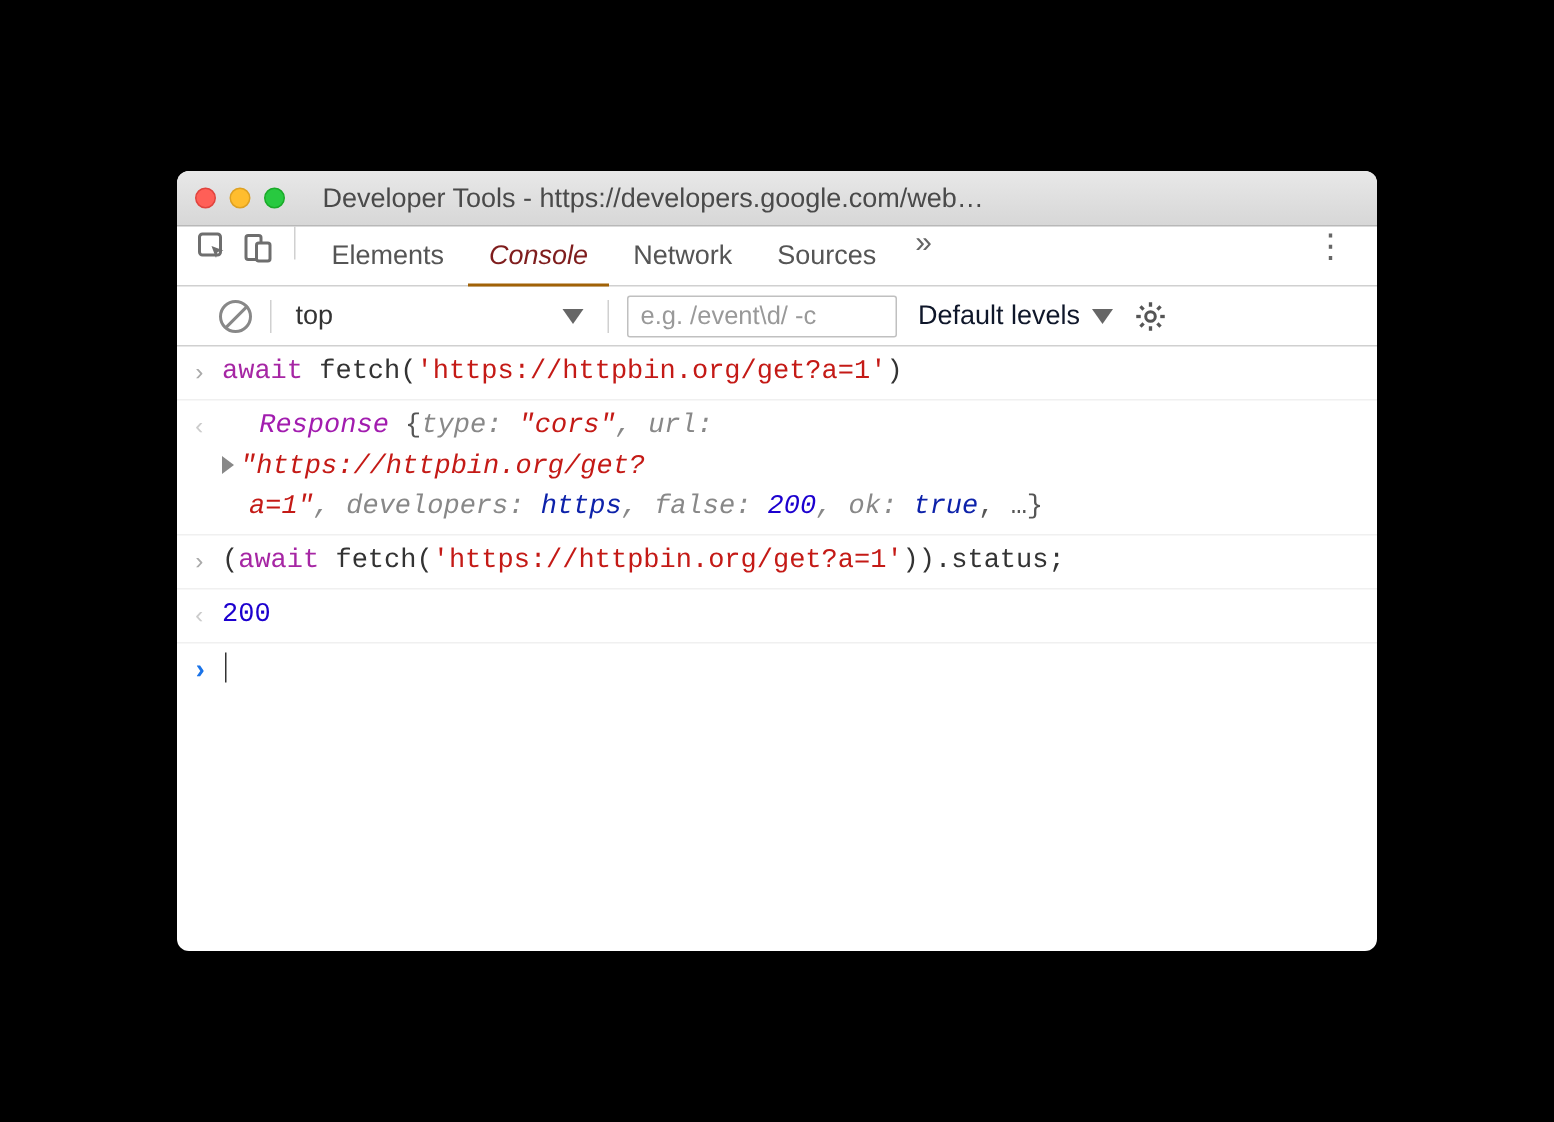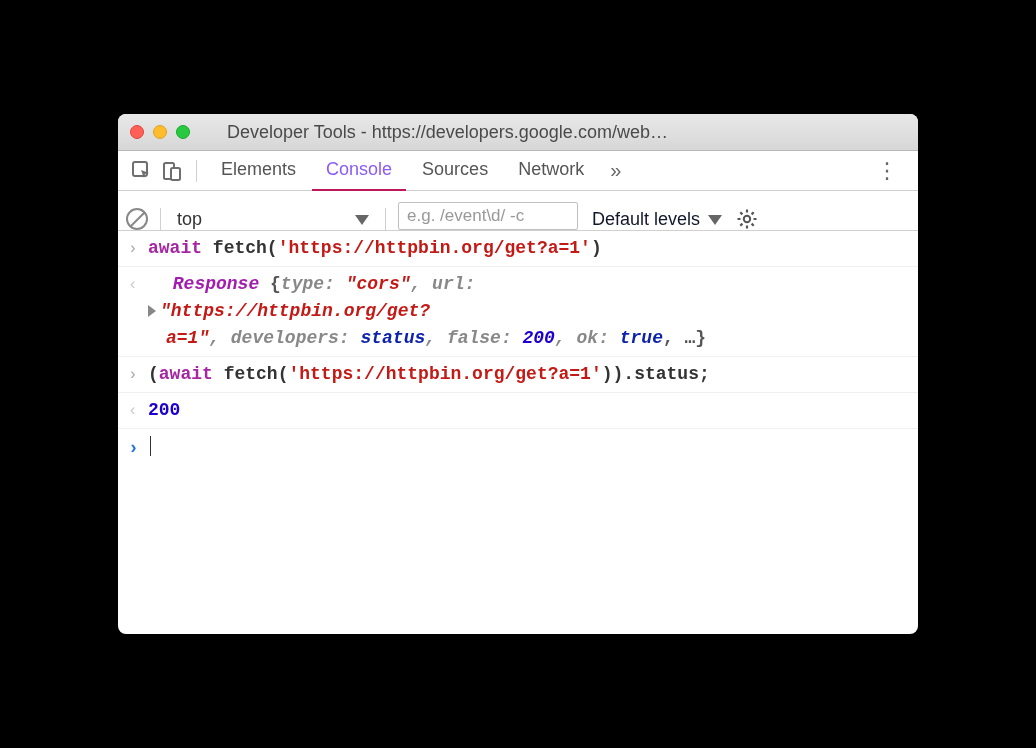--- a/index.html
+++ b/index.html
@@ -40,27 +40,27 @@
     .tl-min { background: #ffbd2e; border: 1px solid #dea123; }
     .tl-max { background: #28c940; border: 1px solid #1aab29; }
     .title {
       flex: 1;
       text-align: left;
       font-size: 18px;
       color: #4a4a4a;
       white-space: nowrap;
       overflow: hidden;
       text-overflow: ellipsis;
-      margin-left: 28px;
+      margin-left: 16px;
     }
     .tabbar {
       height: 40px;
       border-bottom: 1px solid #d0d0d0;
       display: flex;
-      align-items: center;
+      align-items: flex-start;
       padding: 0 10px;
       gap: 2px;
     }
     .tabbar-icon {
       width: 28px;
       height: 28px;
       display: flex;
       align-items: center;
       justify-content: center;
       color: #6e6e6e;
@@ -76,43 +76,44 @@
       padding: 0 14px;
       height: 40px;
       display: flex;
       align-items: center;
       font-size: 18px;
       color: #555;
       cursor: pointer;
       border-bottom: 2px solid transparent;
     }
     .tab.active {
-      color: #8b5cf6;
-      border-bottom: 2px solid #be185d;
+      color: #7f1d1d;
+      border-bottom: 2px solid #a16207;
+      font-style: italic;
     }
     .tab-more {
       font-size: 20px;
       color: #666;
       padding: 0 10px;
       cursor: pointer;
     }
     .tab-kebab {
       margin-left: auto;
       font-size: 22px;
       color: #666;
       cursor: pointer;
       padding: 0 8px;
       letter-spacing: 2px;
     }
     .toolbar {
       height: 40px;
       border-bottom: 1px solid #d0d0d0;
       display: flex;
-      align-items: flex-end;
-      padding: 0 8px;
+      align-items: center;
+      padding: 0 28px;
       gap: 8px;
     }
     .clear-icon {
       width: 22px;
       height: 22px;
       border: 2px solid #888;
       border-radius: 50%;
       position: relative;
       cursor: pointer;
     }
@@ -192,21 +193,20 @@
       font-size: 16px;
       padding-top: 2px;
       user-select: none;
     }
     .gutter.input { color: #aaa; }
     .gutter.output { color: #ccc; }
     .gutter.prompt { color: #1a73e8; font-weight: bold; font-size:18px; }
     .content {
       flex: 1;
       word-break: break-word;
-      font-weight: bold;
     }
     .kw-await { color: #a626a4; }
     .kw-fn { color: #333; }
     .kw-str { color: #c41a16; }
     .kw-paren { color: #333; }
     .obj-name { font-style: italic; color: #a21caf; }
     .obj-key { font-style: italic; color: #888; }
     .obj-val-str { color: #c41a16; font-style: italic; }
     .obj-val-bool { color: #0d22aa; font-style: italic; }
     .obj-val-num { color: #1c00cf; font-style: italic; }
@@ -259,22 +259,22 @@
     </div>
     <div class="tabbar-icon">
       <svg width="22" height="22" viewBox="0 0 22 22">
         <rect x="3" y="3" width="10" height="16" rx="1.5" fill="none" stroke="#6e6e6e" stroke-width="2"></rect>
         <rect x="10" y="8" width="9" height="12" rx="1.5" fill="#fff" stroke="#6e6e6e" stroke-width="2"></rect>
       </svg>
     </div>
     <div class="tabbar-sep"></div>
     <div class="tab">Elements</div>
     <div class="tab active">Console</div>
+    <div class="tab">Network</div>
     <div class="tab">Sources</div>
-    <div class="tab">Network</div>
     <div class="tab-more">»</div>
     <div class="tab-kebab">⋮</div>
   </div>
 
   <div class="toolbar">
     <div class="clear-icon"></div>
     <div class="toolbar-sep"></div>
     <div class="context-select">
       <span>top</span>
       <span class="dropdown-triangle"></span>
@@ -323,21 +323,21 @@
           <span class="obj-braces">{</span><span class="obj-key">type:</span>
           <span> </span>
           <span class="obj-val-str">"cors"</span><span class="obj-key">, url:</span>
         </div>
         <div>
           <span class="expand-arrow"></span><span class="obj-val-str">"https://httpbin.org/get?</span>
         </div>
         <div class="indent">
           <span class="obj-val-str">a=1"</span><span class="obj-key">, developers:</span>
           <span> </span>
-          <span class="obj-val-bool">status</span><span class="obj-key">, false:</span>
+          <span class="obj-val-bool">https</span><span class="obj-key">, false:</span>
           <span> </span>
           <span class="obj-val-num">200</span><span class="obj-key">, ok:</span>
           <span> </span>
           <span class="obj-val-bool">true</span><span class="obj-braces">, …}</span>
         </div>
       </div>
     </div>
 
     <div class="row">
       <div class="gutter input">›</div>

